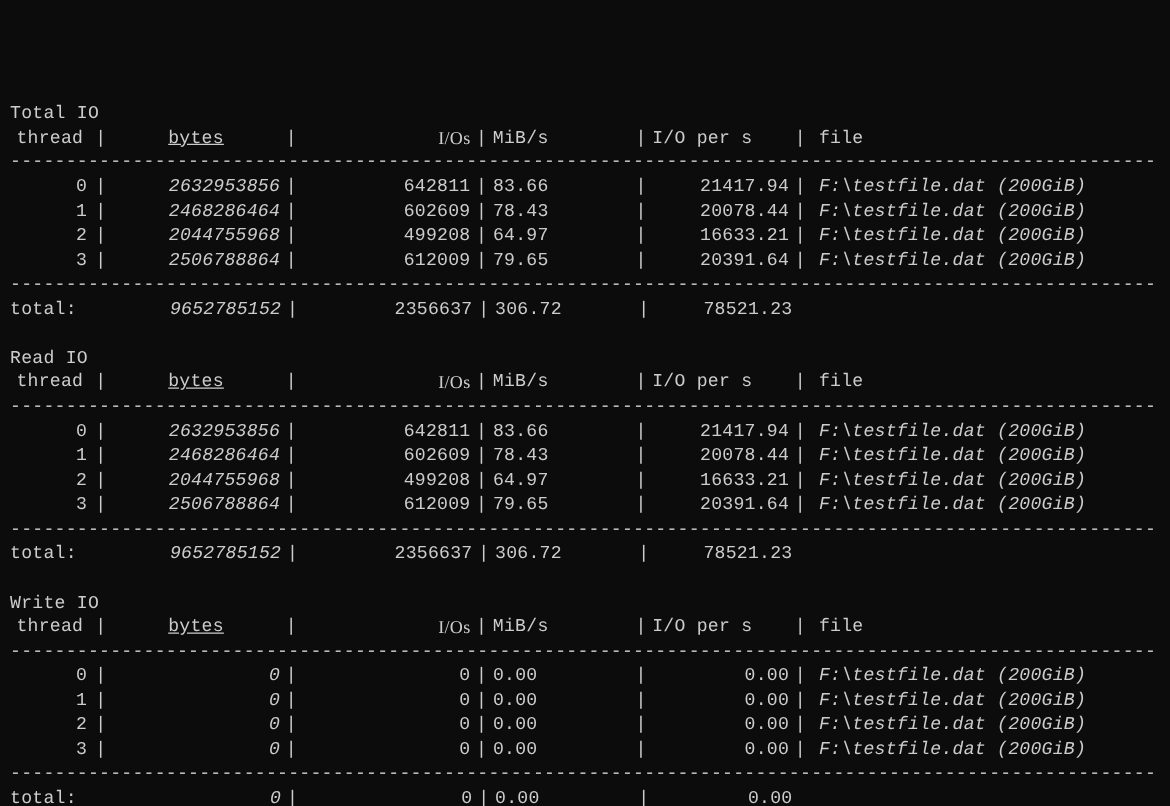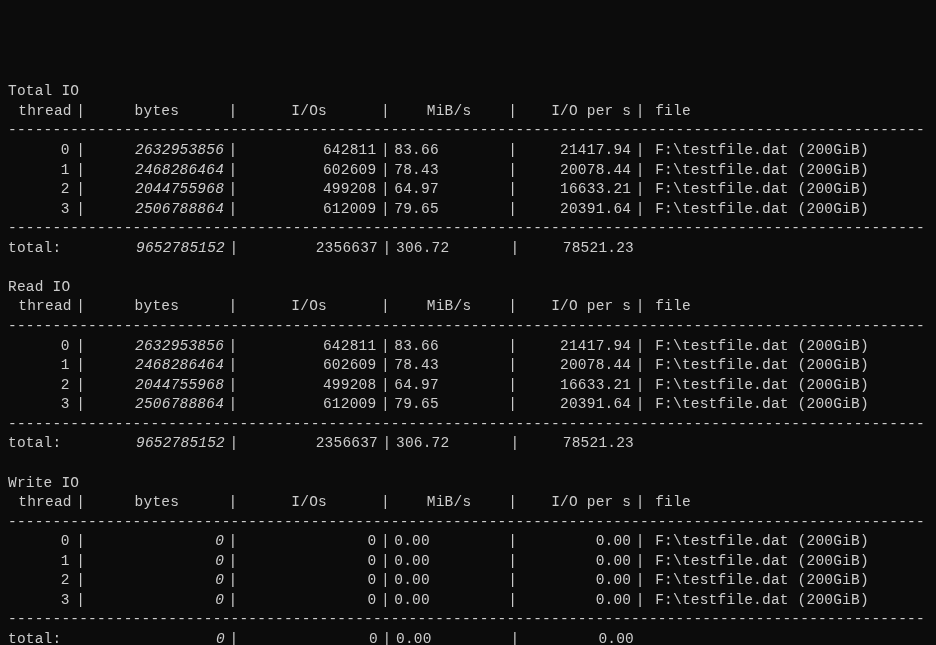--- a/index.html
+++ b/index.html
@@ -10,31 +10,31 @@
       font-size: 14.5px;
       line-height: 1.35;
       padding: 4px 8px;
       width: 936px;
       white-space: pre;
       letter-spacing: 0.2px;
     }
     .section-title { }
     .row { display: flex; }
     .col-thread { width: 64px; text-align: right; padding-right: 2px; }
-    .col-thread-h { width: 64px; text-align: right; }
+    .col-thread-h { width: 64px; text-align: center; }
     .sep { width: 18px; text-align: center; }
     .col-bytes  { width: 135px; text-align: right; font-style: italic; }
-    .col-bytes-h { width: 135px; text-align: center; }
+    .col-bytes-h { width: 135px; text-align: center; text-decoration: underline; }
     .col-ios    { width: 135px; text-align: right; }
-    .col-ios-h  { width: 135px; text-align: center; }
+    .col-ios-h  { width: 135px; text-align: right; font-family: Liberation Serif, serif; }
     .col-mibs   { width: 110px; text-align: left; }
-    .col-mibs-h { width: 110px; text-align: center; }
+    .col-mibs-h { width: 110px; text-align: left; }
     .col-iops   { width: 110px; text-align: right; }
-    .col-iops-h { width: 110px; text-align: right; }
-    .col-file   { width: 280px; text-align: left; padding-left: 6px; }
+    .col-iops-h { width: 110px; text-align: left; }
+    .col-file   { width: 280px; text-align: left; padding-left: 6px; font-style: italic; }
     .col-file-h { width: 280px; text-align: left; padding-left: 6px; }
     .total-label { width: 64px; text-align: left; font-family: Liberation Mono, monospace; }
     .dash {
       width: 918px;
       overflow: hidden;
       height: 1.35em;
     }
     .spacer { height: 1.35em; }
   </style>
 </head>

